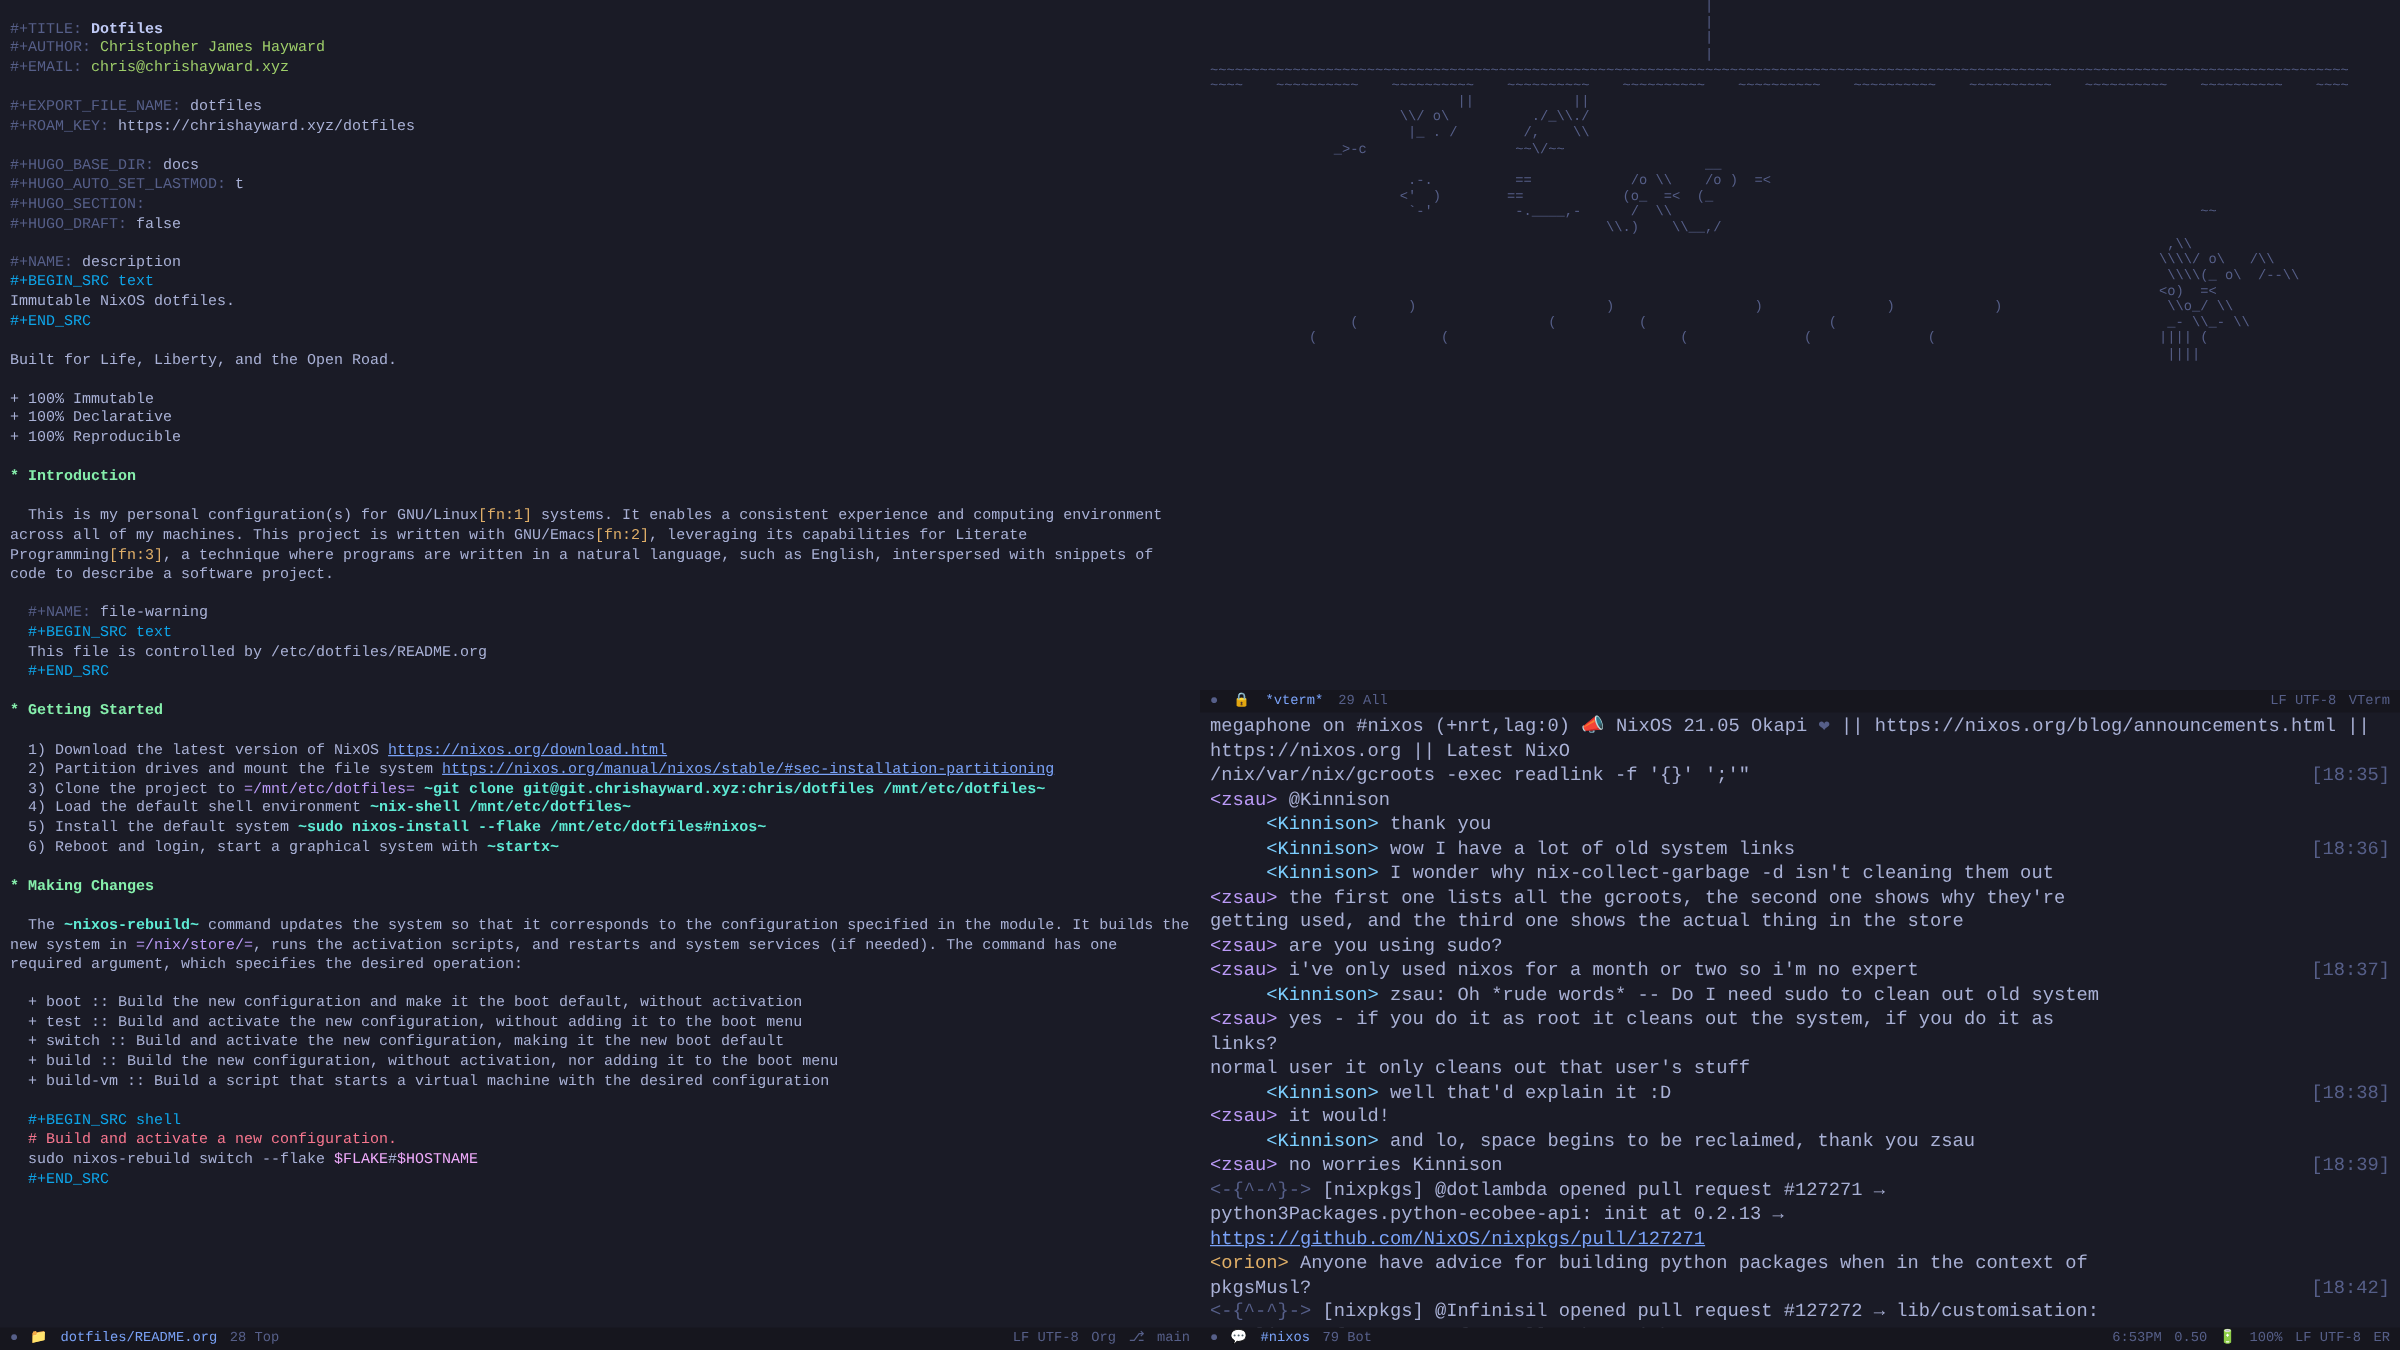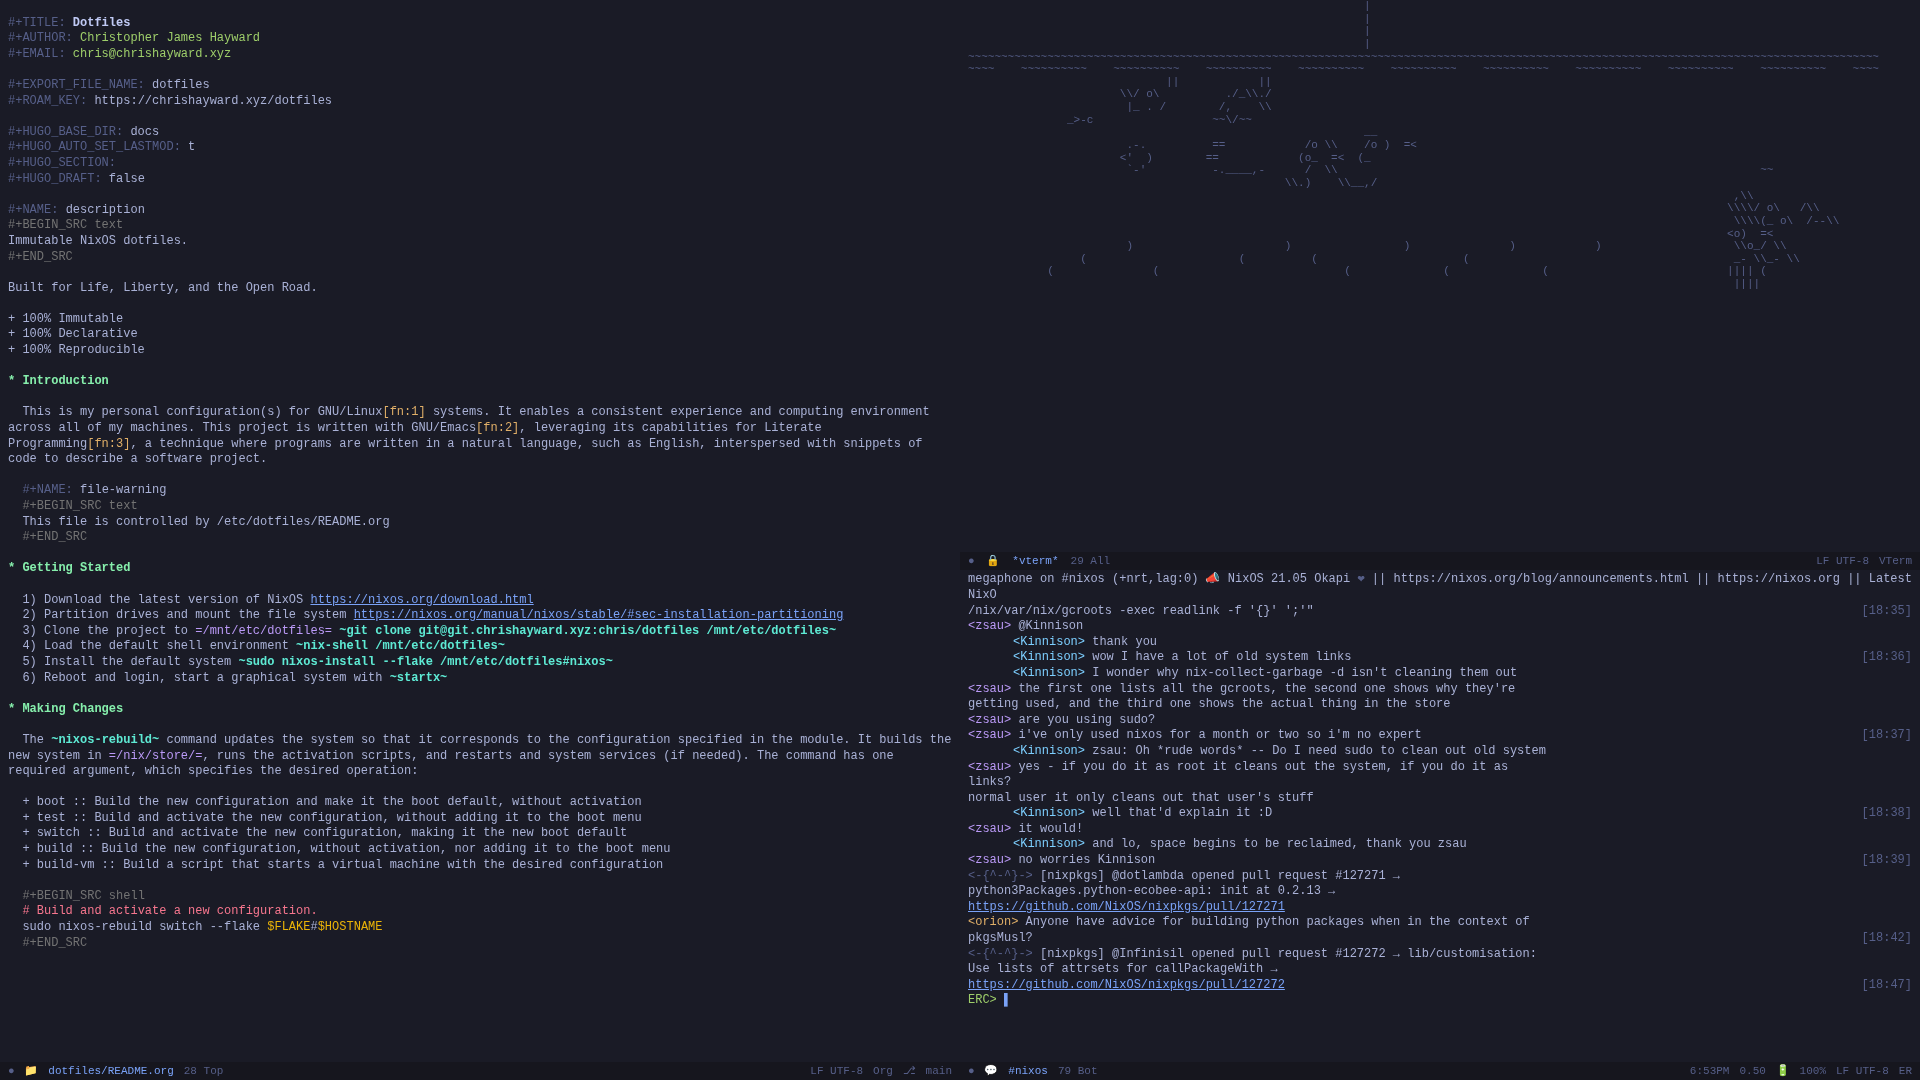--- a/index.html
+++ b/index.html
@@ -44,21 +44,21 @@
     padding: 2px 8px;
     display: flex;
     align-items: center;
     gap: 12px;
     font-size: 11px;
   }
   .irc-area {
     flex: 1;
     padding: 2px 8px;
     overflow: hidden;
-    font-size: 12px;
+    font-size: 15px;
     line-height: 1.3;
   }
   .irc-line { display: block; }
   .nick { color: #bb9af7; }
   .nick2 { color: #7dcfff; margin-left: 45px; }
   .nick3 { color: #e0af68; }
   .ts { color: #565f89; float: right; }
   .link { color: #7aa2f7; text-decoration: underline; text-align: right; }
   .bot { color: #565f89; }
   .erc-prompt { color: #9ece6a; }
@@ -78,22 +78,22 @@
     color: #565f89;
   }
   .ml-right { margin-left: auto; display: flex; gap: 10px; }
   .kw { color: #565f89; }
   .title { color: #c0caf5; font-weight: bold; }
   .val { color: #9ece6a; }
   .heading { color: #86efac; font-weight: bold; }
   .fn { color: #e0af68; }
   .code { color: #bb9af7; }
   .cmd { color: #5eead4; font-weight: bold; }
-  .var { color: #eab308; }
-  .comment { color: #737373; }
+  .var { color: #f0abfc; }
+  .comment { color: #0ea5e9; }
   .icon { color: #565f89; }
   .accent { color: #7aa2f7; }
   .pink { color: #f7768e; margin-top: 48px; }
   .green { color: #9ece6a; }
 </style>
 </head>
 <body>
 
 <div class="pane-left">
 <span class="kw">#+TITLE:</span> <span class="title">Dotfiles</span>

